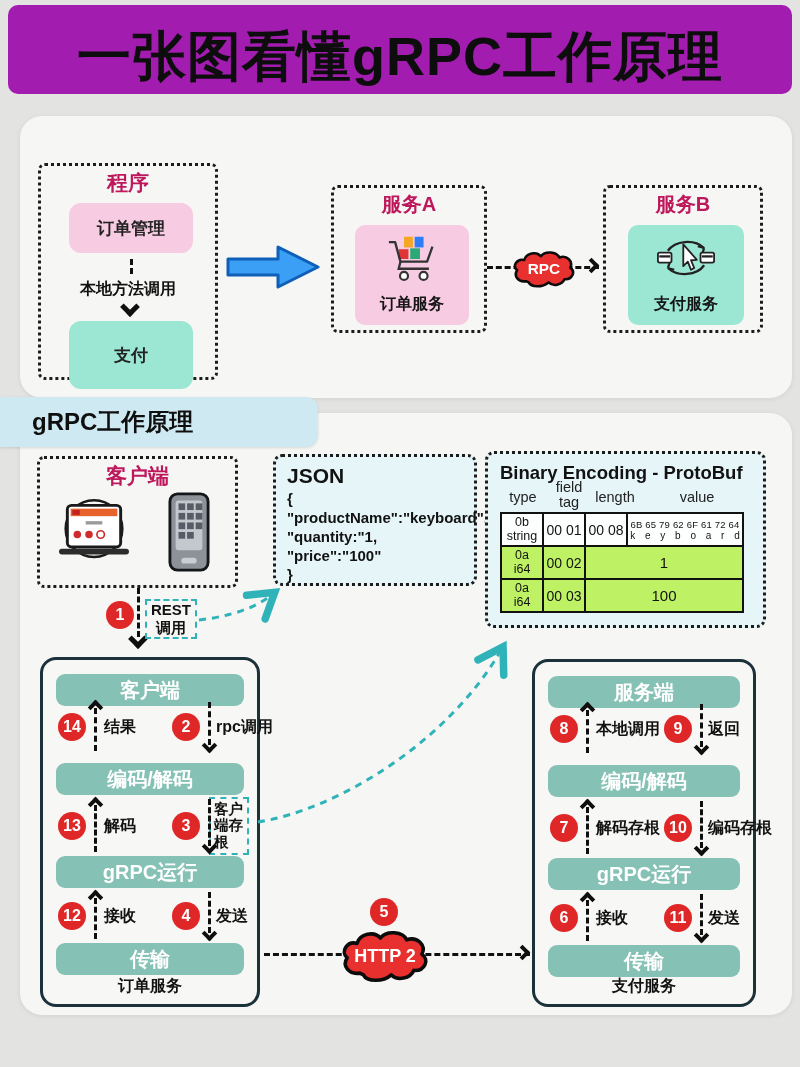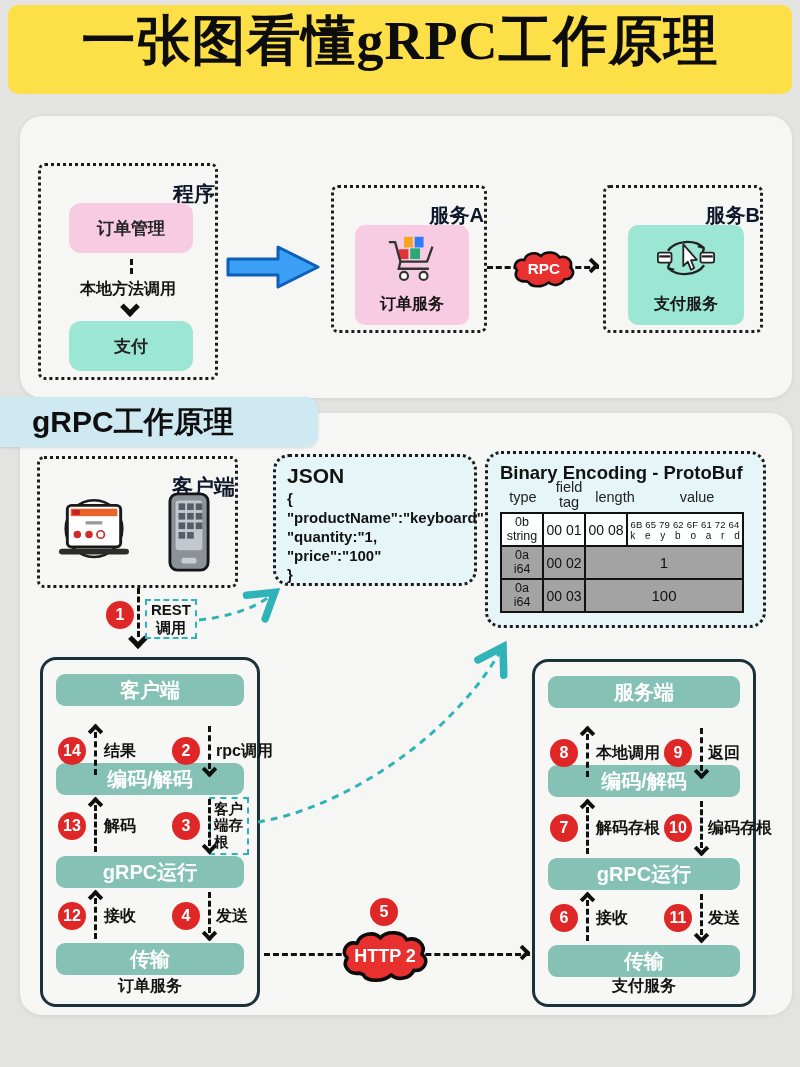--- a/index.html
+++ b/index.html
@@ -4,61 +4,61 @@
 <style>
   :root{
     --bg:#e3e3e2; --panel:#f6f6f4; --sage:#b6cec3; --lblue:#cfe9f2;
     --tealbar:#85c1b4; --pink:#f7cbe2; --mint:#9ce7d3; --cyan:#e6f5f8;
     --red:#e02727; --cloudred:#e8302e; --ink:#121212; --tealdash:#2fb3b9;
   }
   *{box-sizing:border-box;margin:0;padding:0;}
   body{background:#cfcfcf;font-family:"Liberation Sans","DejaVu Sans",sans-serif;color:var(--ink);}
   #app{position:relative;width:800px;height:1067px;margin:0 auto;background:var(--bg);overflow:hidden;}
 
-  .titlebar{position:absolute;left:8px;top:5px;width:784px;height:89px;background:#fde047;border-radius:10px;
-    display:flex;align-items:flex-start;justify-content:center;font-family:Liberation Serif, serif;}
+  .titlebar{position:absolute;left:8px;top:5px;width:784px;height:89px;background:#a21caf;border-radius:10px;
+    display:flex;align-items:flex-end;justify-content:center;}
   .titlebar h1{font-size:54px;font-weight:800;letter-spacing:1px;color:#0d0d0d;}
 
   .panel{position:absolute;background:var(--panel);border-radius:22px;box-shadow:0 1px 5px rgba(0,0,0,.08);}
   .p1{left:20px;top:116px;width:772px;height:282px;}
   .p2{left:20px;top:413px;width:772px;height:602px;}
 
   .sechdr{position:absolute;left:0;border-radius:0 12px 12px 0;display:flex;align-items:center;
     padding-left:22px;font-weight:800;color:#0f0f0f;z-index:4;box-shadow:0 1px 3px rgba(0,0,0,.12);}
   .h1{top:100px;width:524px;height:45px;background:var(--sage);font-size:26px;}
-  .h2{top:397px;width:318px;height:50px;background:var(--lblue);font-size:30px;padding-left:32px;}
+  .h2{top:397px;width:318px;height:50px;background:var(--lblue);font-size:24px;padding-left:32px;}
 
   .dashbox{position:absolute;border:3.5px dotted #1c1c1c;border-radius:7px;z-index:2;}
-  .boxtitle{position:absolute;top:14px;left:0;right:0;text-align:right;font-size:21px;font-weight:800;color:#0f172a;}
+  .boxtitle{position:absolute;top:3px;left:0;right:0;text-align:center;font-size:21px;font-weight:800;color:#be185d;}
   .chip{position:absolute;border-radius:12px;display:flex;align-items:center;justify-content:center;
     font-size:17px;font-weight:600;color:#222;}
   .pink{background:var(--pink);}  .mint{background:var(--mint);}
   .inner{position:absolute;border-radius:10px;display:flex;flex-direction:column;align-items:center;
     justify-content:space-between;padding:10px 0 10px;}
   .innerlabel{font-size:16px;font-weight:700;color:#151515;}
 
   .vstub{position:absolute;border-left:3px dashed #111;}
   .hdash{position:absolute;border-top:3px dashed #111;z-index:1;}
   .chevi{position:absolute;width:11px;height:11px;border-top:4px solid #0f0f0f;border-right:4px solid #0f0f0f;z-index:2;}
   .cr{transform:rotate(45deg);}
 
   .cloud{position:absolute;z-index:3;}
   .cloud text{fill:#fff;font-weight:800;font-family:"Liberation Sans","DejaVu Sans",sans-serif;}
 
-  .cyanbox{position:absolute;background:var(--cyan);border:3px dotted #1c1c1c;border-radius:16px;z-index:2;}
+  .cyanbox{position:absolute;background:var(--cyan);border:3px dotted #1c1c1c;border-radius:9px;z-index:2;}
   .jsonbox{left:273px;top:454px;width:204px;height:132px;padding:7px 11px;}
   .jtitle{font-size:21px;font-weight:800;margin-bottom:2px;}
   .jline{font-size:15px;font-weight:600;line-height:1.26;white-space:nowrap;}
 
   .pbbox{left:485px;top:451px;width:281px;height:177px;}
   .pbtitle{position:absolute;left:12px;top:8px;font-size:18.5px;font-weight:800;}
   .th{position:absolute;text-align:center;font-size:14.5px;line-height:1.05;color:#222;}
   .pbt{position:absolute;left:12px;top:58px;border-collapse:collapse;background:#fdfefe;}
   .pbt td{border:2px solid #111;text-align:center;vertical-align:middle;padding:0 2px;height:33px;}
-  .pbt tr.alt td{background:#a3a3a3;}
+  .pbt tr.alt td{background:#bef264;}
   .ct{width:42px;font-size:12.5px;line-height:1.1;}
   .ct span{display:block;}
   .cm{width:42px;font-size:14px;}
   .cvx{width:116px;}
   .hex{font-size:9.5px;white-space:nowrap;letter-spacing:.2px;}
   .chars{font-size:10px;white-space:nowrap;word-spacing:7px;}
   .cv2{font-size:15px;}
 
   .num{position:absolute;width:28px;height:28px;border-radius:50%;background:var(--red);color:#fff;
     font-weight:800;font-size:16px;display:flex;align-items:center;justify-content:center;z-index:3;}
@@ -75,21 +75,21 @@
   .varr.uparr .dl{margin-top:-5px;} .varr.dnarr .dl{margin-bottom:-5px;}
 
   .flowbox{position:absolute;width:220px;height:350px;border:3.5px solid #1b323b;border-radius:16px;
     background:#f7f7f5;z-index:2;}
   .lf{left:40px;top:657px;} .rf{left:532px;top:659px;width:224px;height:348px;}
   .fbar{position:absolute;left:13px;right:13px;height:32px;background:var(--tealbar);border-radius:9px;
     color:#fff;font-size:20px;font-weight:800;display:flex;align-items:center;justify-content:center;}
   .b1{top:14px;} .b2{top:103px;} .b3{top:196px;} .b4{top:283px;}
   .ffoot{position:absolute;bottom:7px;left:0;right:0;text-align:center;font-size:16px;font-weight:800;}
   .gap{position:absolute;left:0;width:100%;}
-  .g1{top:64px;height:53px;text-decoration:underline;} .g2{top:137px;height:57px;} .g3{top:230px;height:51px;}
+  .g1{top:40px;height:53px;text-decoration:underline;} .g2{top:137px;height:57px;} .g3{top:230px;height:51px;}
   .gap .num{top:50%;margin-top:-14px;}
   .nu{left:15px;} .nd{left:129px;}
   .gap .varr{top:2px;bottom:2px;}
   .au{left:44px;} .ad{left:158px;}
   .lbl{position:absolute;top:50%;transform:translateY(-50%);font-size:16px;font-weight:600;white-space:nowrap;z-index:1;}
   .lu{left:61px;} .ld{left:173px;}
   .ld.boxed{left:166px;width:40px;border:2px dashed var(--tealdash);padding:2px 3px;white-space:normal;
     font-size:14.5px;line-height:1.15;text-align:left;}
 
   .overlay{position:absolute;left:0;top:0;z-index:6;pointer-events:none;}
@@ -104,21 +104,21 @@
   </div>
 
   <div class="panel p1"></div>
 
   <div class="dashbox" style="left:38px;top:163px;width:180px;height:217px;">
     <div class="boxtitle">程序</div>
     <div class="chip pink" style="left:28px;top:37px;width:124px;height:50px;">订单管理</div>
     <div class="vstub" style="left:89px;top:93px;height:15px;"></div>
     <div style="position:absolute;left:0;right:0;top:113px;text-align:center;font-size:16px;font-weight:700;">本地方法调用</div>
     <div class="chev down big" style="position:absolute;left:82px;top:134px;"></div>
-    <div class="chip mint" style="left:28px;top:155px;width:124px;height:50px;">支付</div>
+    <div class="chip mint" style="left:28px;top:155px;width:124px;height:68px;">支付</div>
   </div>
 
   <svg class="cloud" style="left:226px;top:243px;" width="96" height="48" viewBox="0 0 96 48">
     <polygon points="2,16 52,16 52,4 92,24 52,44 52,32 2,32" fill="#3b9ff5" stroke="#0d5fb8" stroke-width="3" stroke-linejoin="round"></polygon>
   </svg>
 
   <div class="dashbox" style="left:331px;top:185px;width:156px;height:148px;">
     <div class="boxtitle" style="font-size:20px;">服务A</div>
     <div class="inner pink" style="left:21px;top:37px;width:114px;height:100px;">
       <svg width="56" height="48" viewBox="0 0 60 54">

